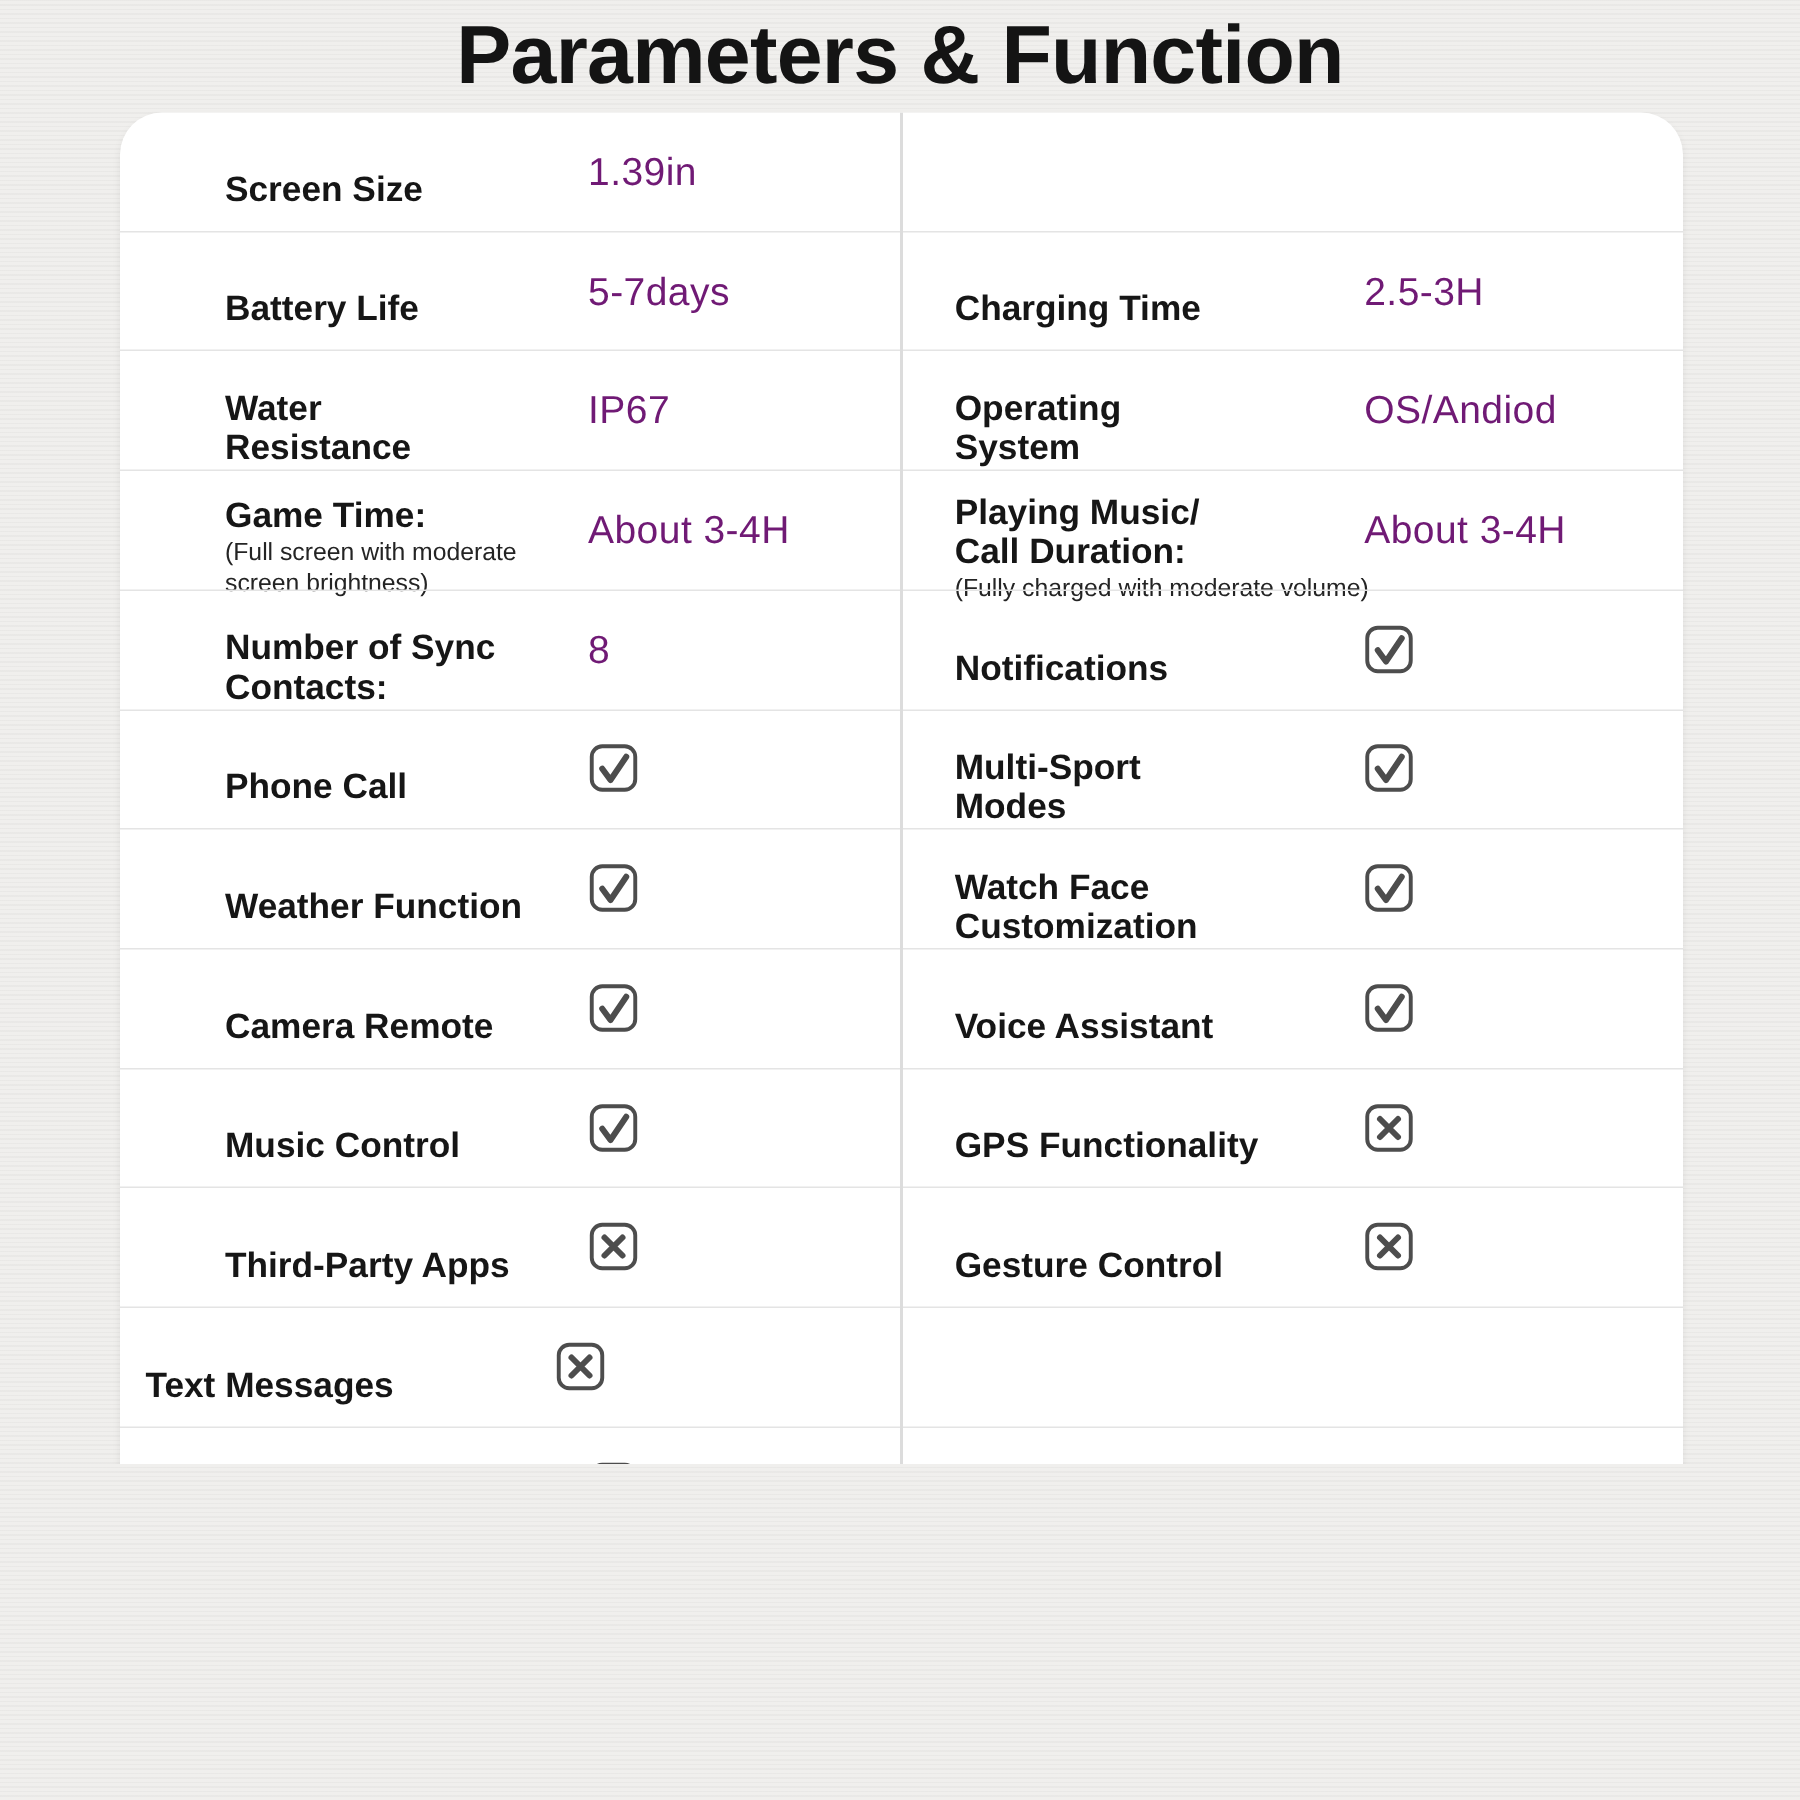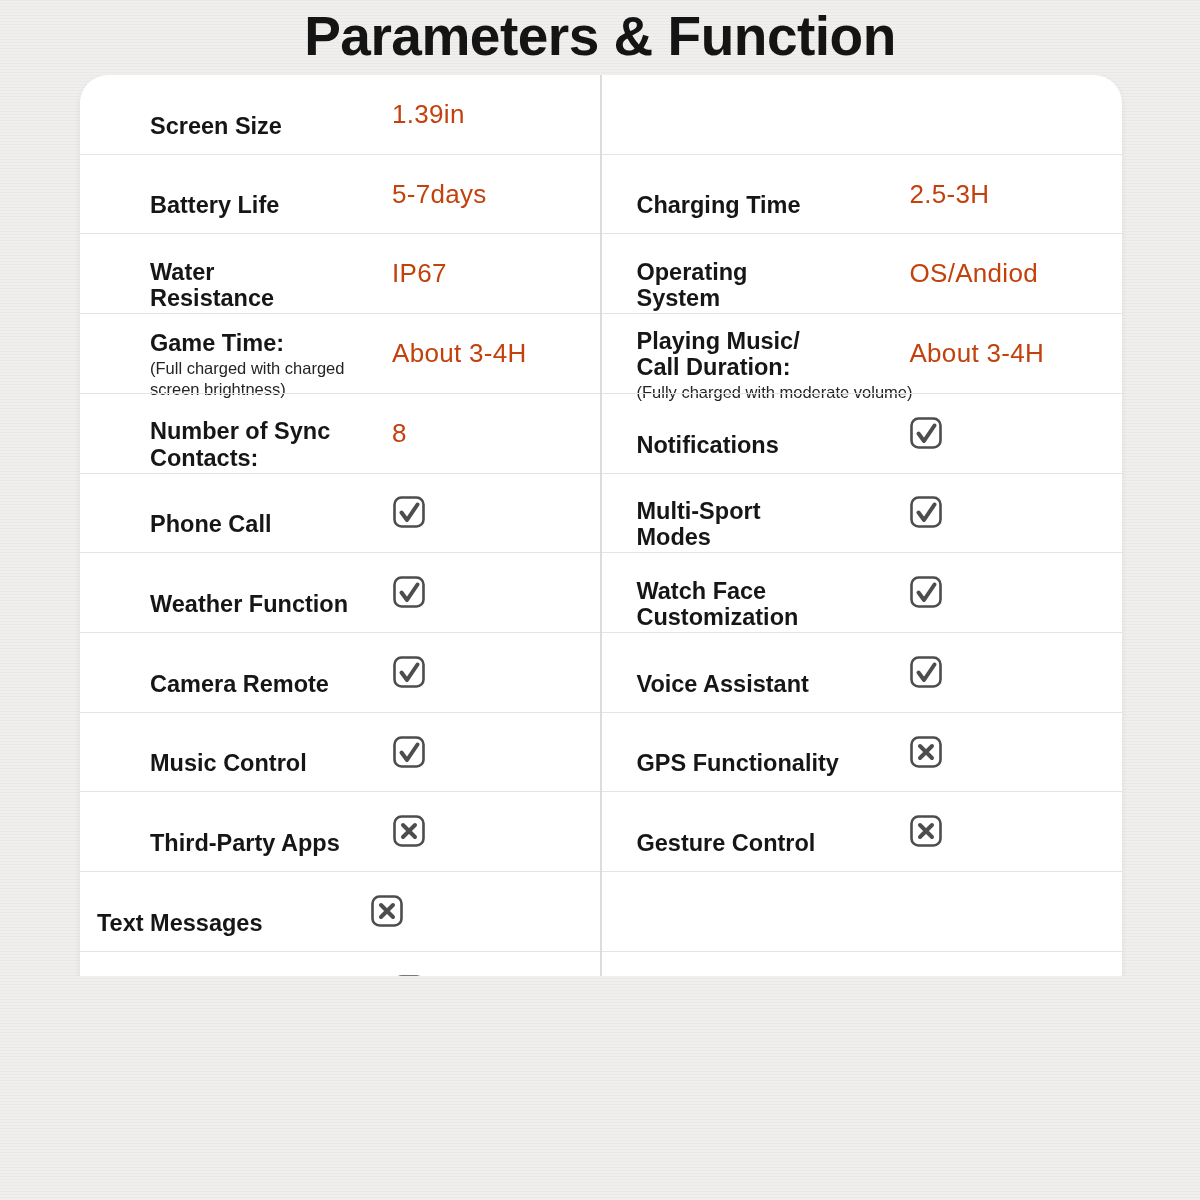--- a/index.html
+++ b/index.html
@@ -38,21 +38,21 @@
     flex:0 0 auto;
     margin-top:23px;
   }
   .cell.left  .labelbox{width:242px;}
   .cell.right .labelbox{width:273px;}
   .note{
     font-size:16.5px;font-weight:400;color:#242424;
     line-height:1.18;margin-top:2px;white-space:nowrap;
   }
   .value{
-    font-size:26px;font-weight:400;color:#c2410c;
+    font-size:26px;font-weight:400;color:#701a75;
     letter-spacing:0.3px;flex:0 0 auto;
   }
   .checkbox{width:34px;height:35px;display:block;flex:0 0 auto;}
 </style>
 </head>
 <body>
 
 <div class="page">
   <h1 class="title">Parameters &amp; Function</h1>
   <div class="card">
@@ -92,21 +92,21 @@
               <div class="label-line">Operating</div>
               <div class="label-line">System</div>
             </div>
             <div class="value">OS/Andiod</div>
           </div>
         </div>
         <div class="row">
           <div class="cell left">
             <div class="labelbox">
               <div class="label-line">Game Time:</div>
-              <div class="note">(Full charged with charged</div>
+              <div class="note">(Full screen with moderate</div>
               <div class="note">screen brightness)</div>
             </div>
             <div class="value">About 3-4H</div>
           </div>
           <div class="cell right">
             <div class="labelbox">
               <div class="label-line">Playing Music/</div>
               <div class="label-line">Call Duration:</div>
               <div class="note">(Fully charged with moderate volume)</div>
             </div>

